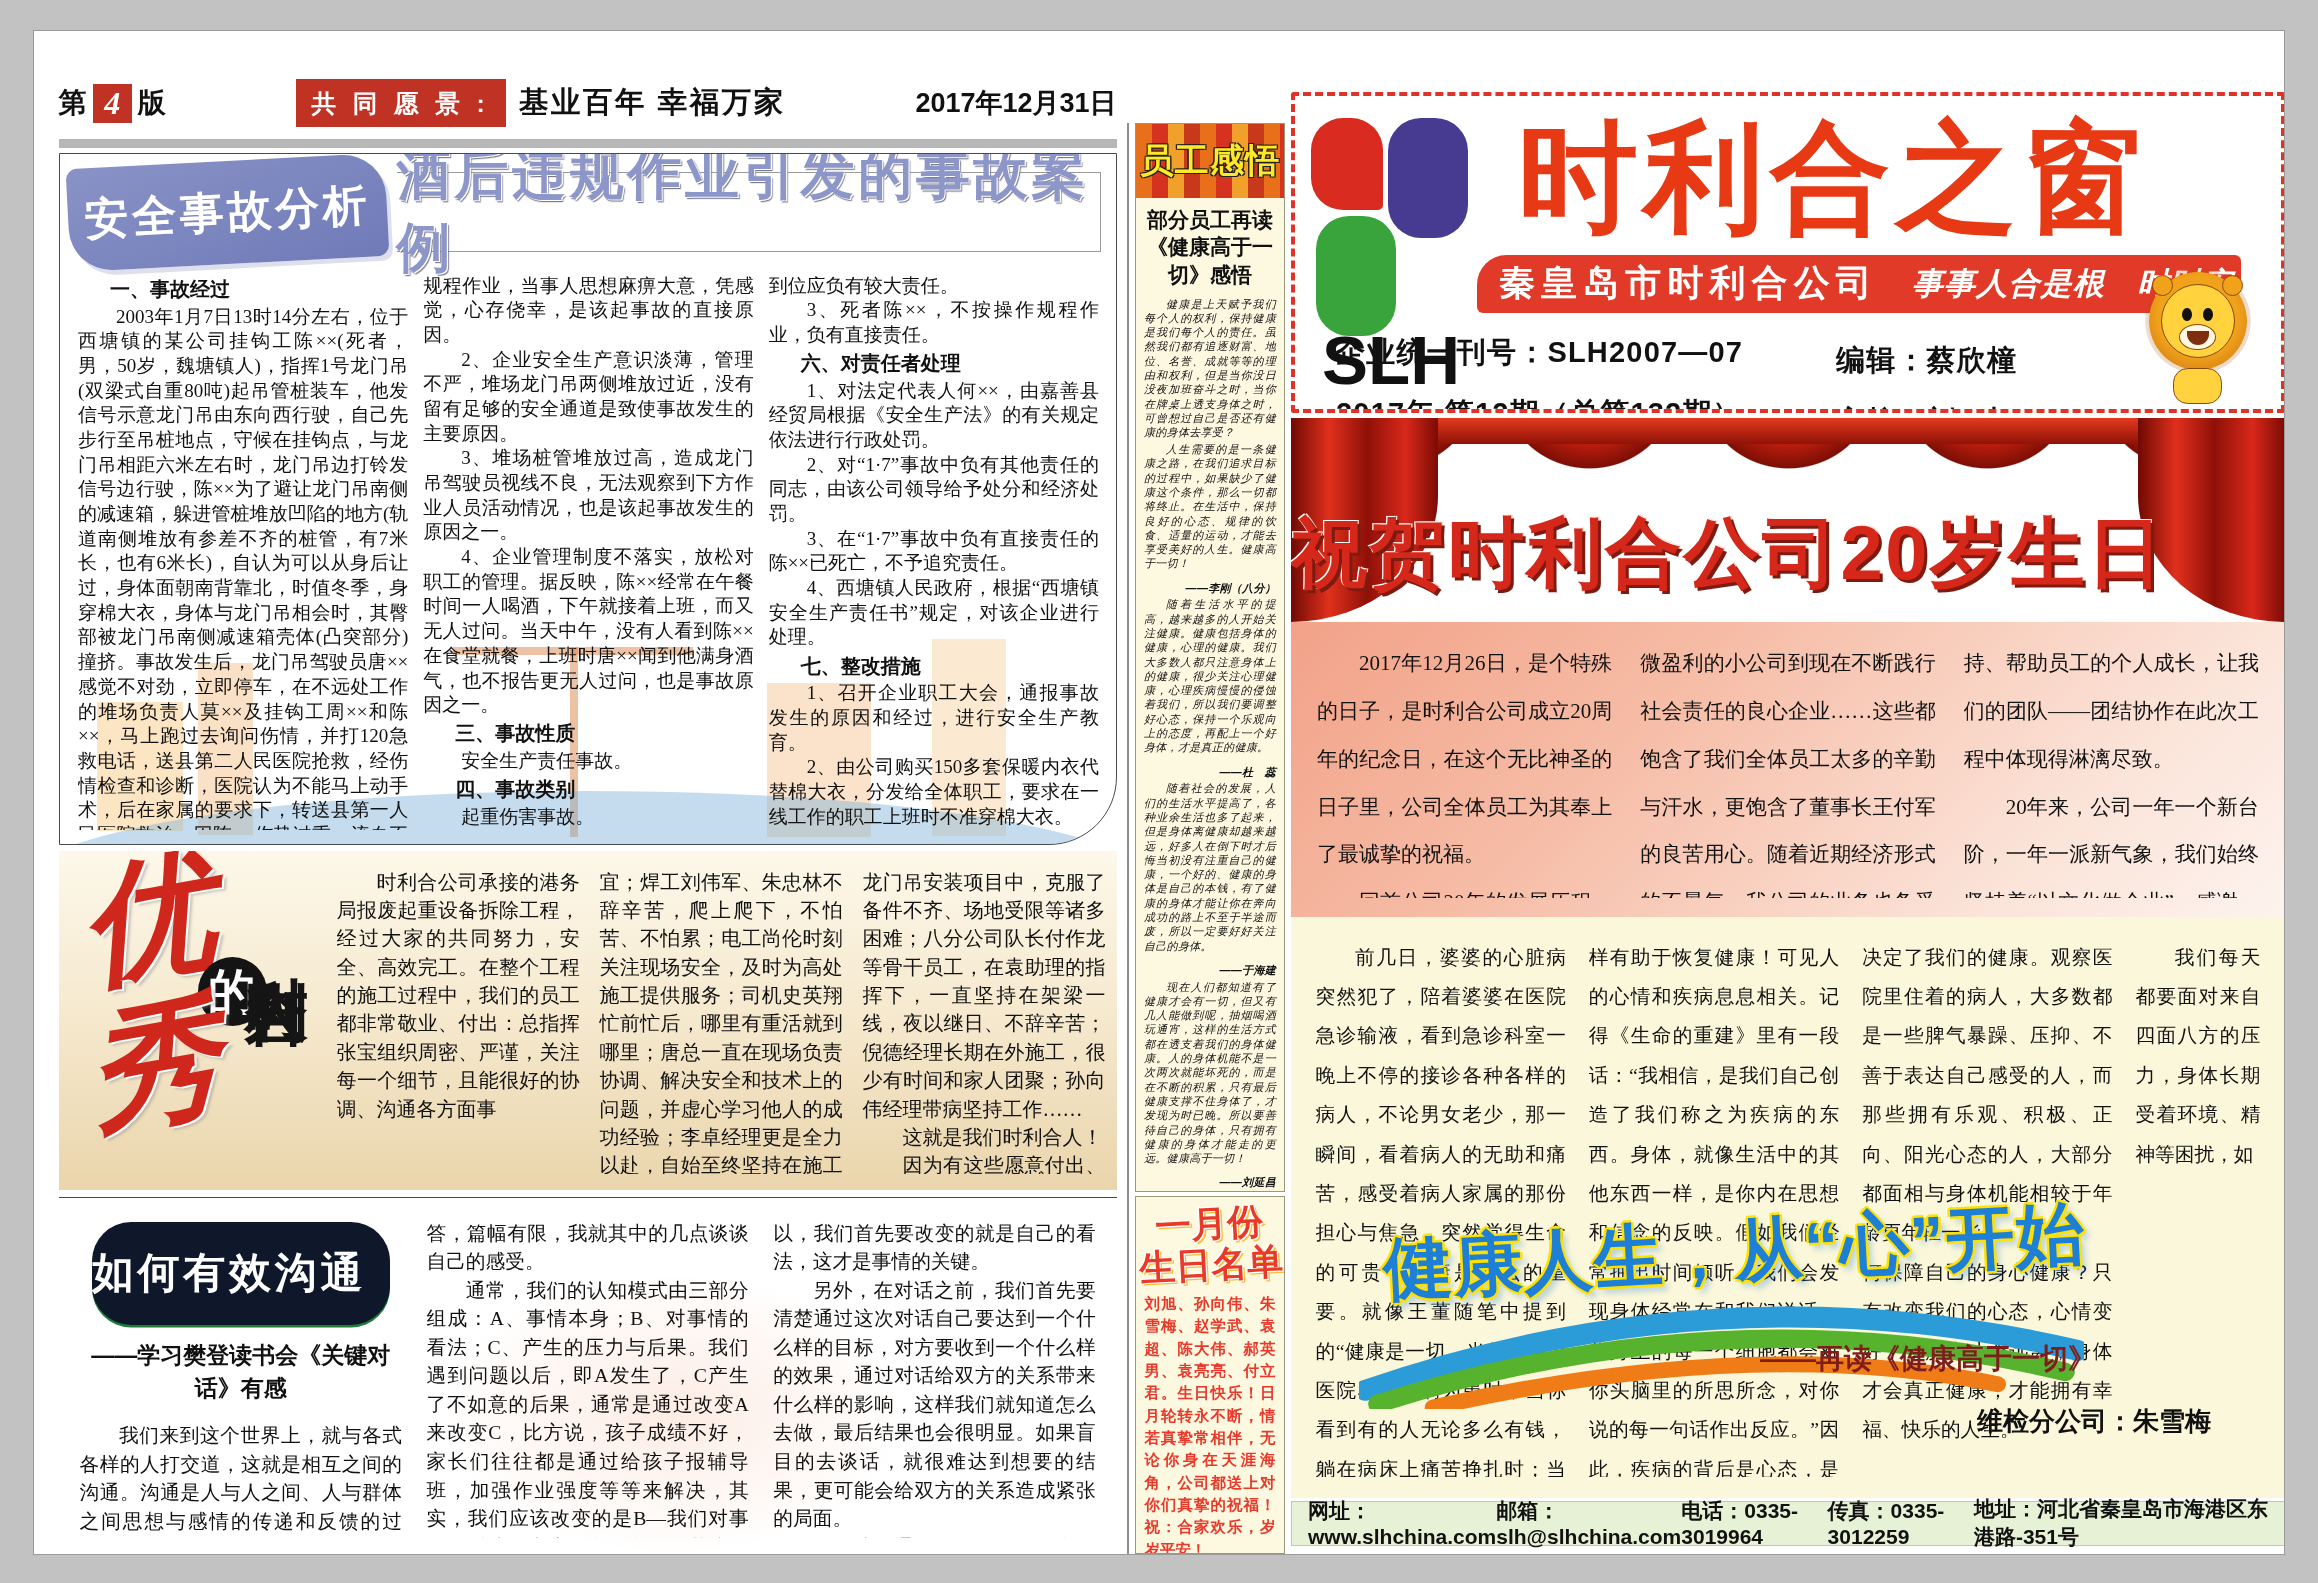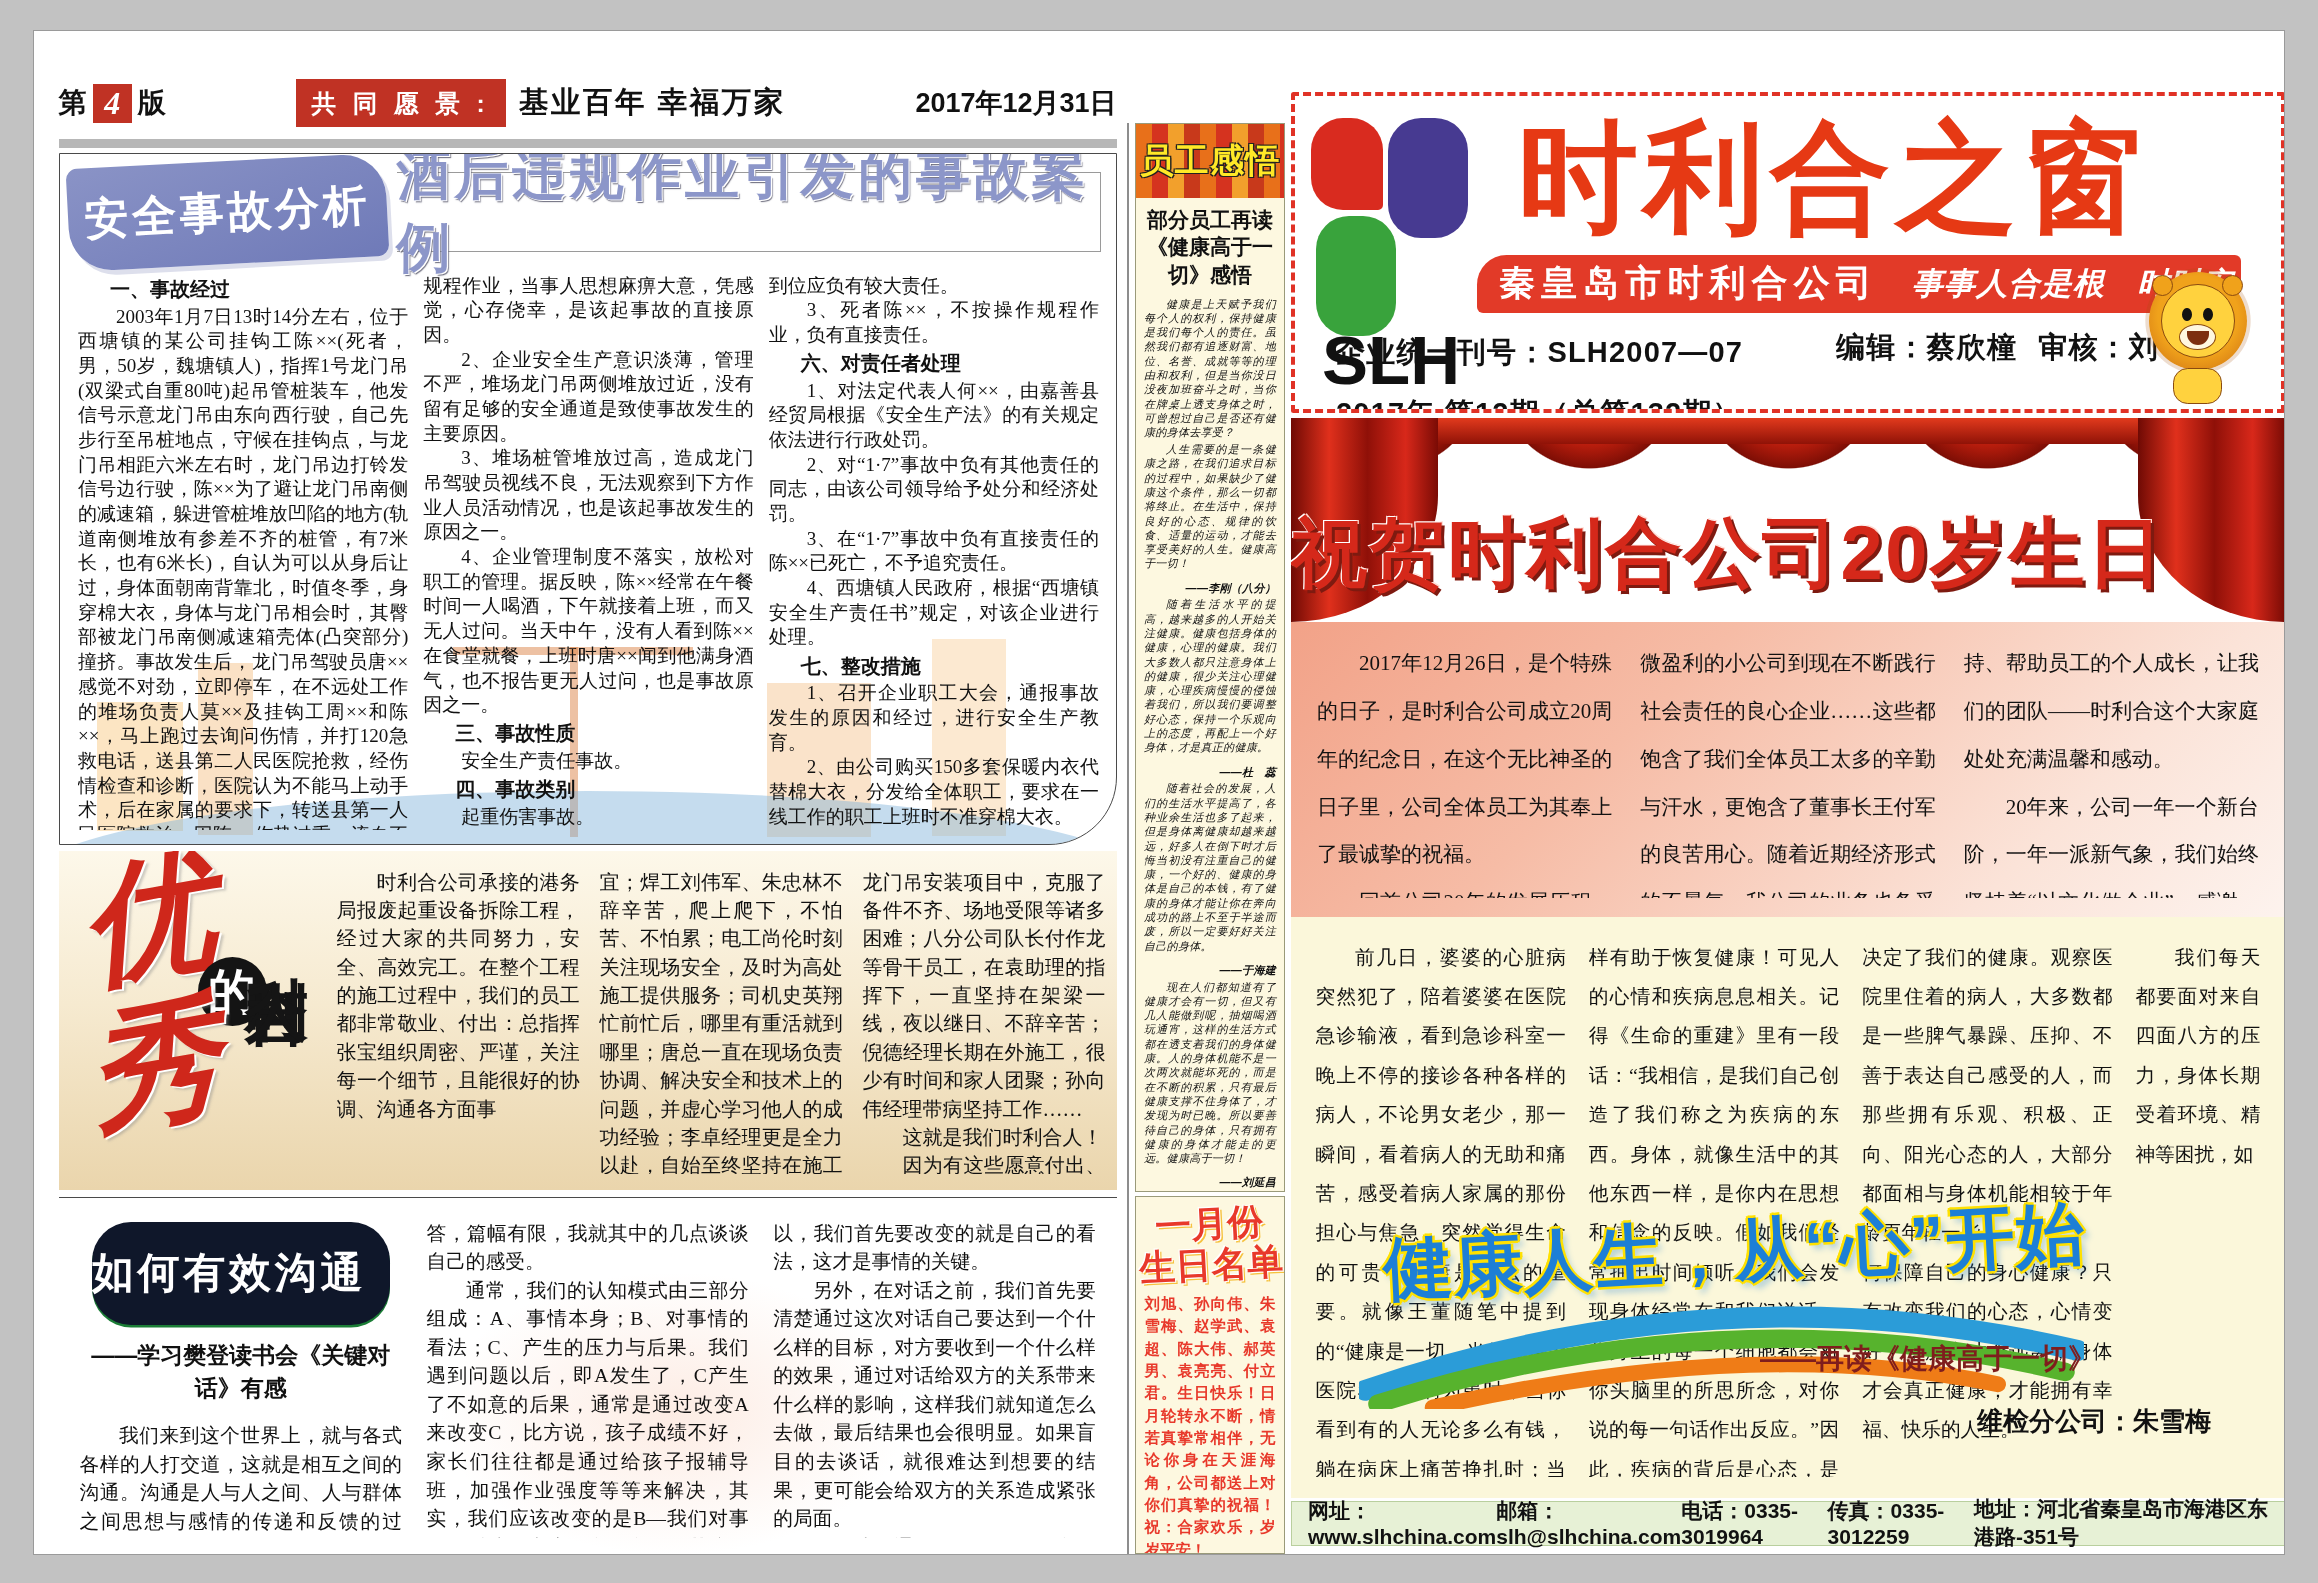--- a/index.html
+++ b/index.html
@@ -126,21 +126,21 @@
                 font-family:"Liberation Serif",serif; text-shadow:1.8px 1.8px 0 #fff; }
   .mast-banner { position:absolute; left:182px; top:159px; width:764px; height:58px;
                  background:#e23a28; border-radius:29.5px 6.1px 29.5px 6.1px; color:#fff;
                  display:flex; align-items:center; padding:0 22px; gap:34px; }
   .mast-company { font-family:"Liberation Sans",sans-serif; font-weight:900; font-size:36px;
                   letter-spacing:6.1px; white-space:nowrap; }
   .mast-slogan { font-style:italic; font-weight:700; font-size:31px; letter-spacing:1.2px; white-space:nowrap; }
   .mast-info { position:absolute; left:41px; top:237px; display:flex; flex-direction:column;
                gap:21px; font-family:"Liberation Sans",sans-serif; font-weight:700;
                font-size:29px; letter-spacing:1.2px; }
-  .mast-credits { position:absolute; left:541px; top:232px; display:flex; flex-direction:row;
+  .mast-credits { position:absolute; left:541px; top:245px; display:flex; flex-direction:column;
                   gap:21px; font-family:"Liberation Sans",sans-serif; font-weight:700;
                   font-size:29px; letter-spacing:1.2px; }
   .mascot { position:absolute; left:839px; top:176px; width:129px; height:131px; }
   .mane { position:absolute; left:14.7px; top:0; width:98px; height:98px; border-radius:50%;
           background:radial-gradient(circle at 50% 45%,#f0a21b 55%,#c96a12 100%);
           box-shadow:0 0 0 3.7px #a5520c33; }
   .face { position:absolute; left:27px; top:12.3px; width:74px; height:74px; border-radius:50%;
           background:#ffd23e; border:1.8px solid #8a4a10; }
   .ear { position:absolute; width:21px; height:21px; border-radius:50%; background:#f0a21b; border:1.8px solid #8a4a10; top:3.7px; }
   .ear.l { left:18.4px; } .ear.r { left:88px; }
@@ -380,21 +380,21 @@
 
   <div class="abs anniv">
     <div class="acol">
         <p class="p">2017年12月26日，是个特殊的日子，是时利合公司成立20周年的纪念日，在这个无比神圣的日子里，公司全体员工为其奉上了最诚挚的祝福。</p>
         <p class="p">回首公司20年的发展历程，我们从无到有，从几个人的小队伍到如今的大团队，公司的各项管理不断规范化、正规化、标准化；从几个客户到现在的客户遍布全国各地；从一个不知名的小企业到现在同行业中首屈一指；从一个微</p>
       </div>
     <div class="acol">
         <p class="p pc">微盈利的小公司到现在不断践行社会责任的良心企业……这些都饱含了我们全体员工太多的辛勤与汗水，更饱含了董事长王付军的良苦用心。随着近期经济形式的不景气，我公司的业务也备受影响，但尽管在如此严峻的经济形势下，董事长王付军依然在坚持着自己的公益事业，不逃避、不放弃，无私地帮助了更多需要帮助的人，让很多的家庭过上了幸福快乐的生活。同时也在不断地支</p>
       </div>
     <div class="acol">
-        <p class="p pc">持、帮助员工的个人成长，让我们的团队——时利合这个大家庭处处充满温馨和感动。</p>
+        <p class="p pc">持、帮助员工的个人成长，让我们的团队——团结协作在此次工程中体现得淋漓尽致。</p>
         <p class="p">20年来，公司一年一个新台阶，一年一派新气象，我们始终坚持着“以文化做企业”，感谢一路走来大家的陪伴与付出，感谢所有客户的支持与信任。未来，时利合公司会依然秉承以往的工作作风，为客户、员工、社会贡献自己的一份力量。</p>
       </div>
   </div>
 
   <div class="abs health">
     <div class="hcol w">
         <p class="p">前几日，婆婆的心脏病突然犯了，陪着婆婆在医院急诊输液，看到急诊科室一晚上不停的接诊各种各样的病人，不论男女老少，那一瞬间，看着病人的无助和痛苦，感受着病人家属的那份担心与焦急，突然觉得生命的可贵，健康是多么的重要。就像王董随笔中提到的“健康是一切，当你在各大医院看到人满为患时；当你看到有的人无论多么有钱，躺在病床上痛苦挣扎时；当你看到黄泉路上无老少时……你才体会到‘没有健康，就没有一切’”。</p>
       </div>
     <div class="hcol w">
         <p class="p pc">样有助于恢复健康！可见人的心情和疾病息息相关。记得《生命的重建》里有一段话：“我相信，是我们自己创造了我们称之为疾病的东西。身体，就像生活中的其他东西一样，是你内在思想和信念的反映。假如我们经常抽出时间倾听，我们会发现身体经常在和我们说话。你身上的每一个细胞都会对你头脑里的所思所念，对你说的每一句话作出反应。”因此，疾病的背后是心态，是我们的心态“病”了！我们的思维模式</p>

